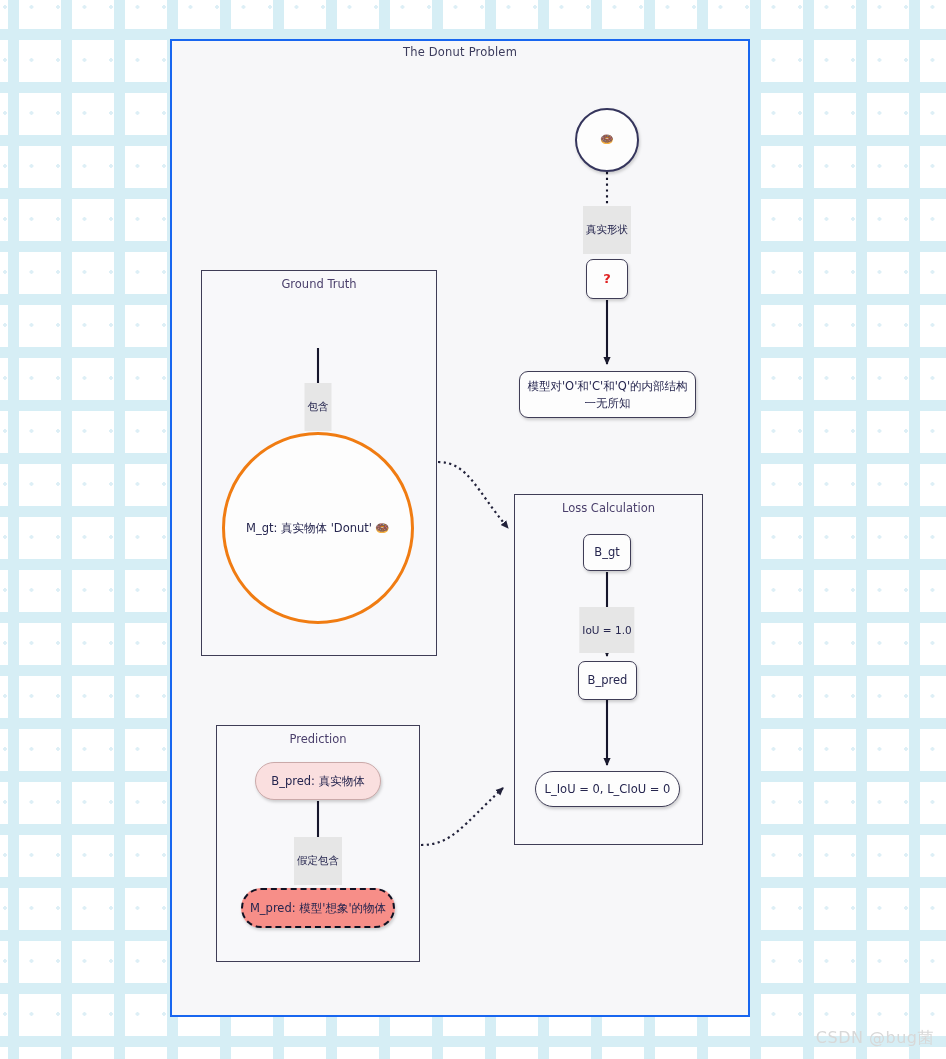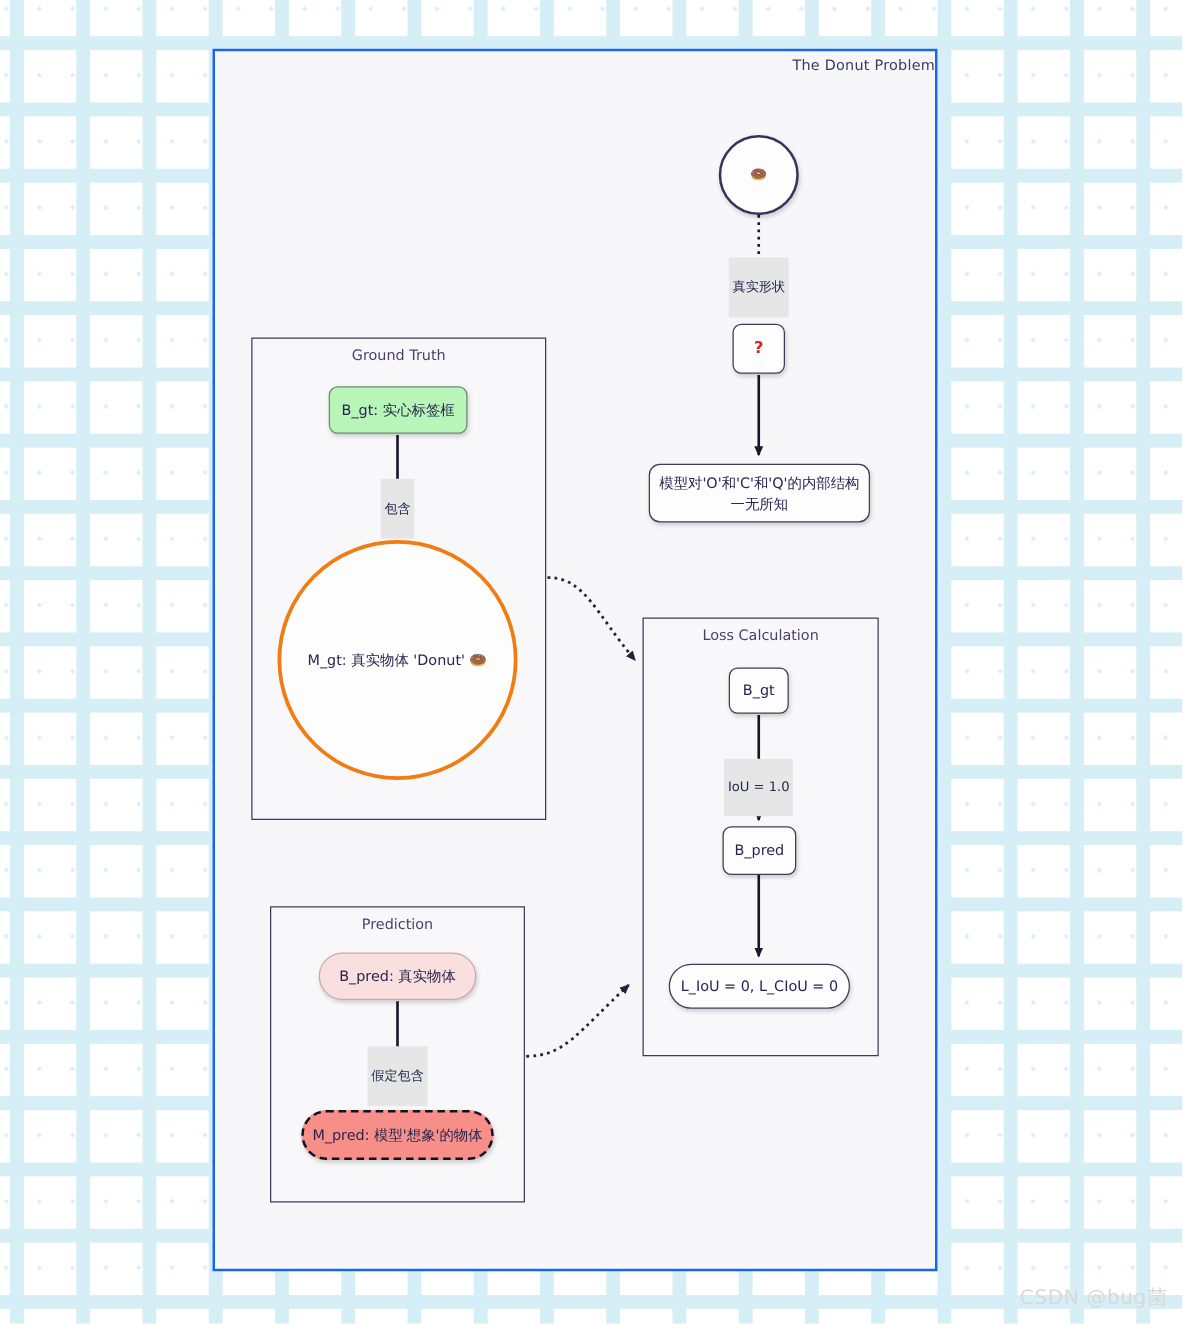--- a/index.html
+++ b/index.html
@@ -39,21 +39,21 @@
     height: 978px;
     background: #f7f7f9;
     border: 2px solid #1866f0;
     box-sizing: border-box;
   }
   .outer-title {
     position: absolute;
     left: 0;
     top: 4px;
     width: 100%;
-    text-align: right;
+    text-align: center;
     font-size: 11.5px;
     color: #3b3b5c;
     letter-spacing: .2px;
   }
 
   
   .sub {
     position: absolute;
     background: #f8f8fa;
     border: 1.6px solid #3f3d56;
@@ -207,23 +207,20 @@
 
   <div class="node n-round" style="left:586px; top:259px; width:42px; height:40px;">
     <span class="qmark">?</span>
   </div>
 
   <div class="node n-stadium" style="left:519px; top:371px; width:177px; height:47px; border-radius:9px; white-space:pre-line; padding:0 6px;">
     <span>模型对'O'和'C'和'Q'的内部结构
 一无所知</span>
   </div>
 
-  <div class="node n-green" style="left:263px; top:309px; width:111px; height:38px;">
-    <span>B_gt: 实心标签框</span>
-  </div>
 
   <div class="node n-circle-big" style="left:222px; top:432px; width:192px; height:192px;">
     <span>M_gt: 真实物体 'Donut' 🍩</span>
   </div>
 
   <div class="node n-pinklight" style="left:255px; top:762px; width:126px; height:38px;">
     <span>B_pred: 真实物体</span>
   </div>
 
   <div class="node n-salmon" style="left:241px; top:888px; width:154px; height:40px;">

